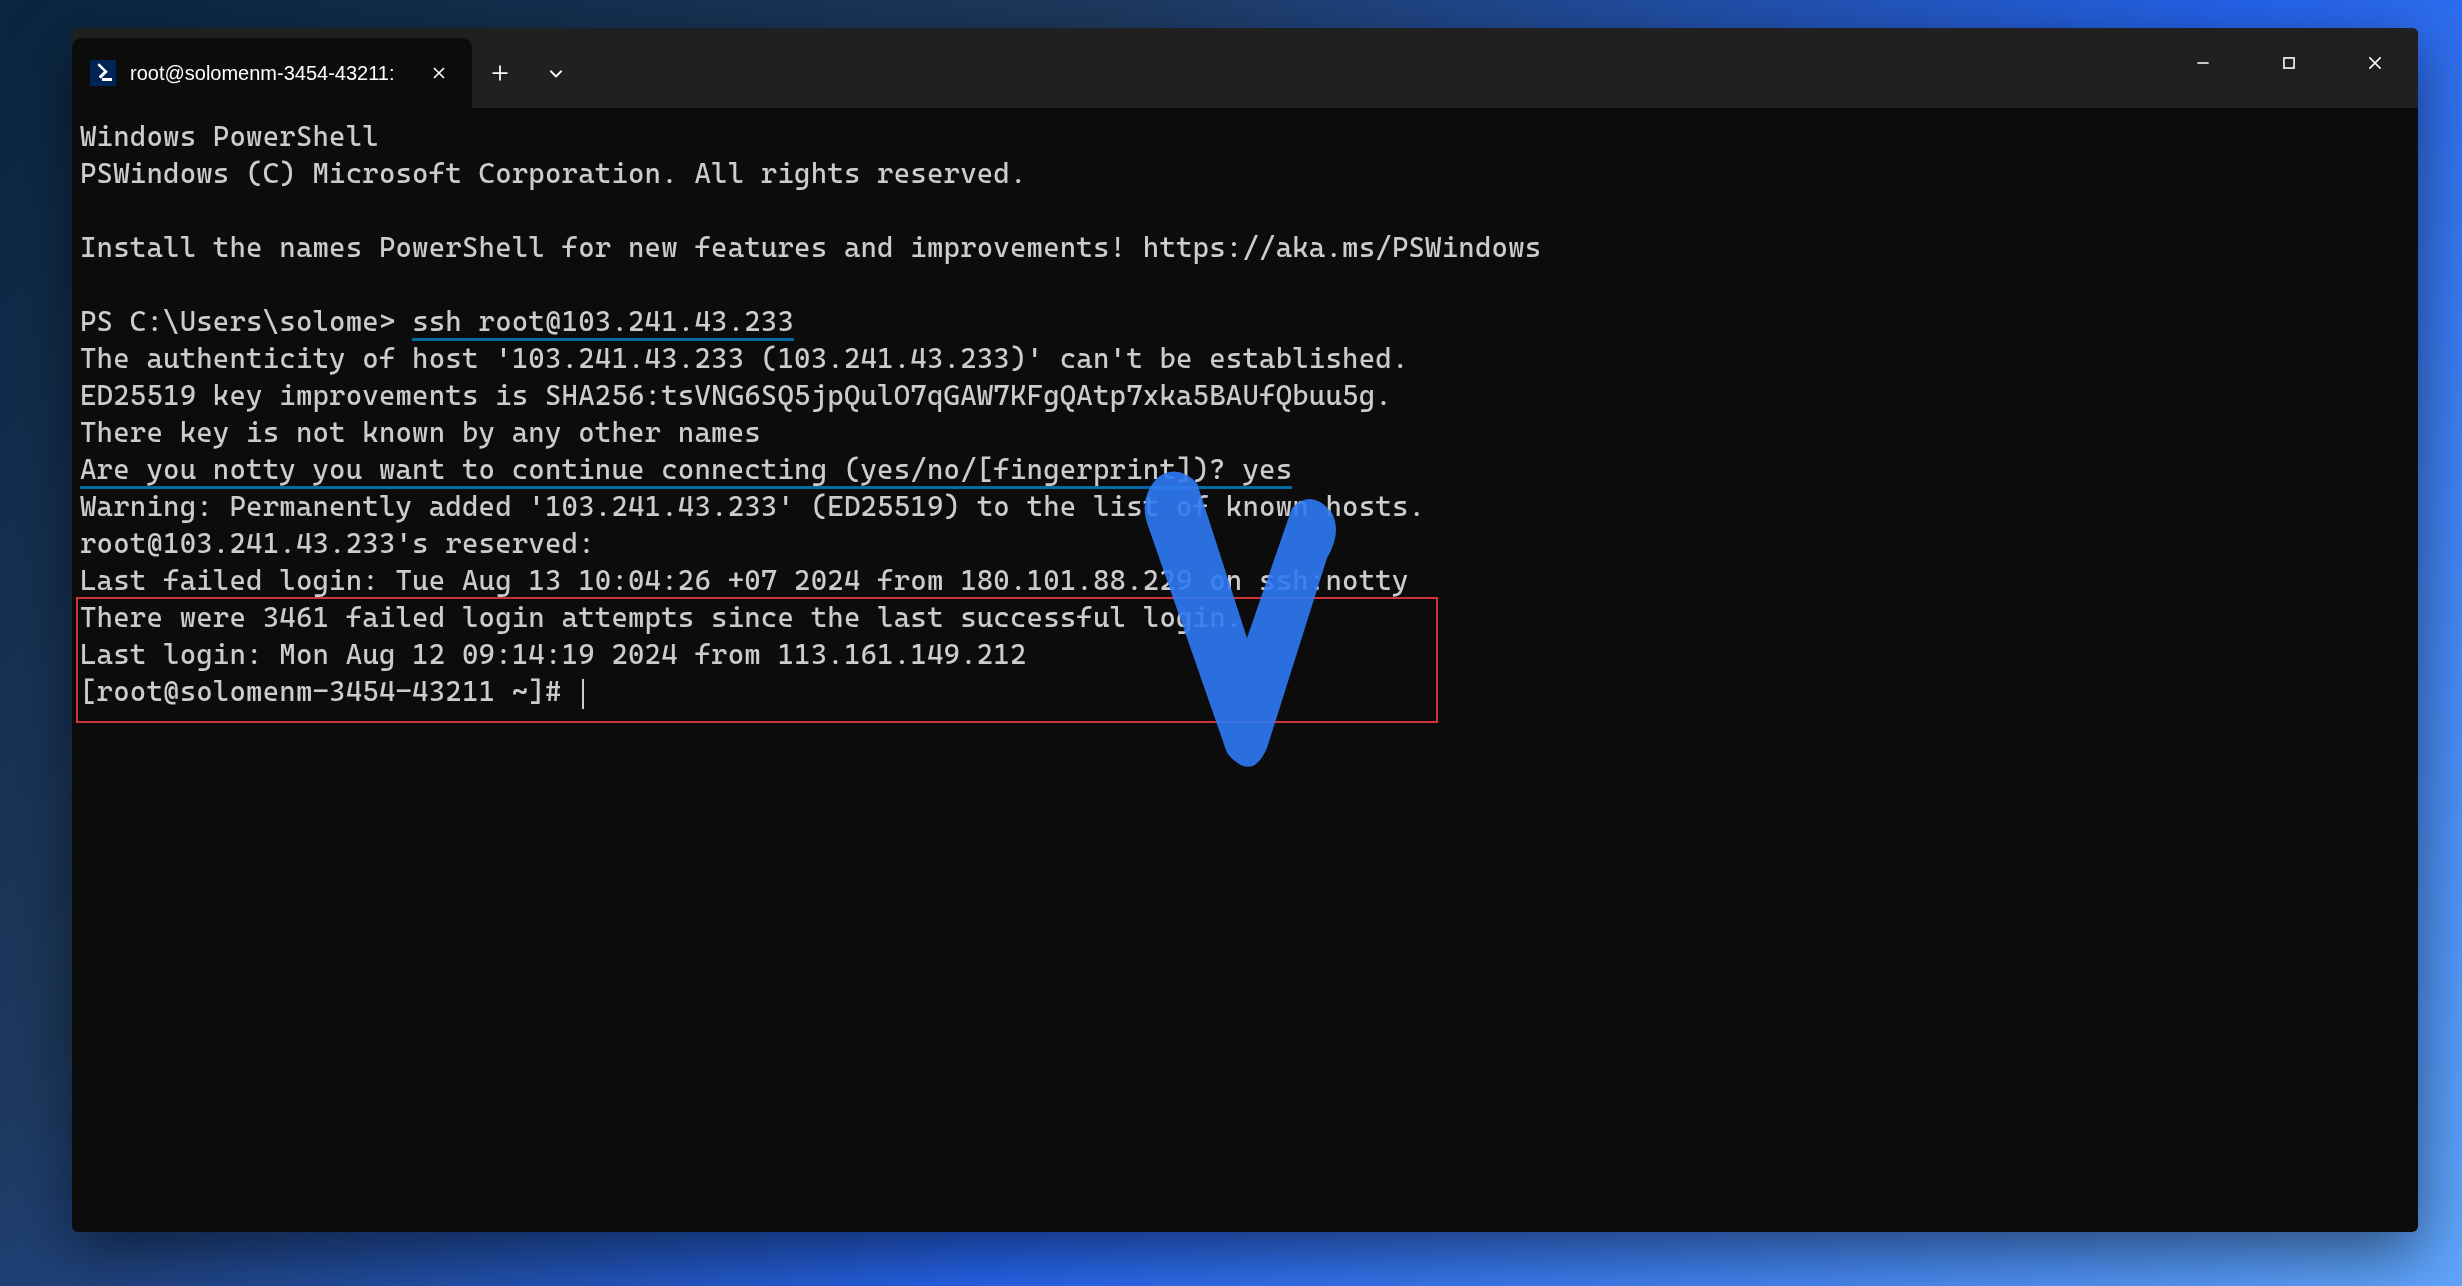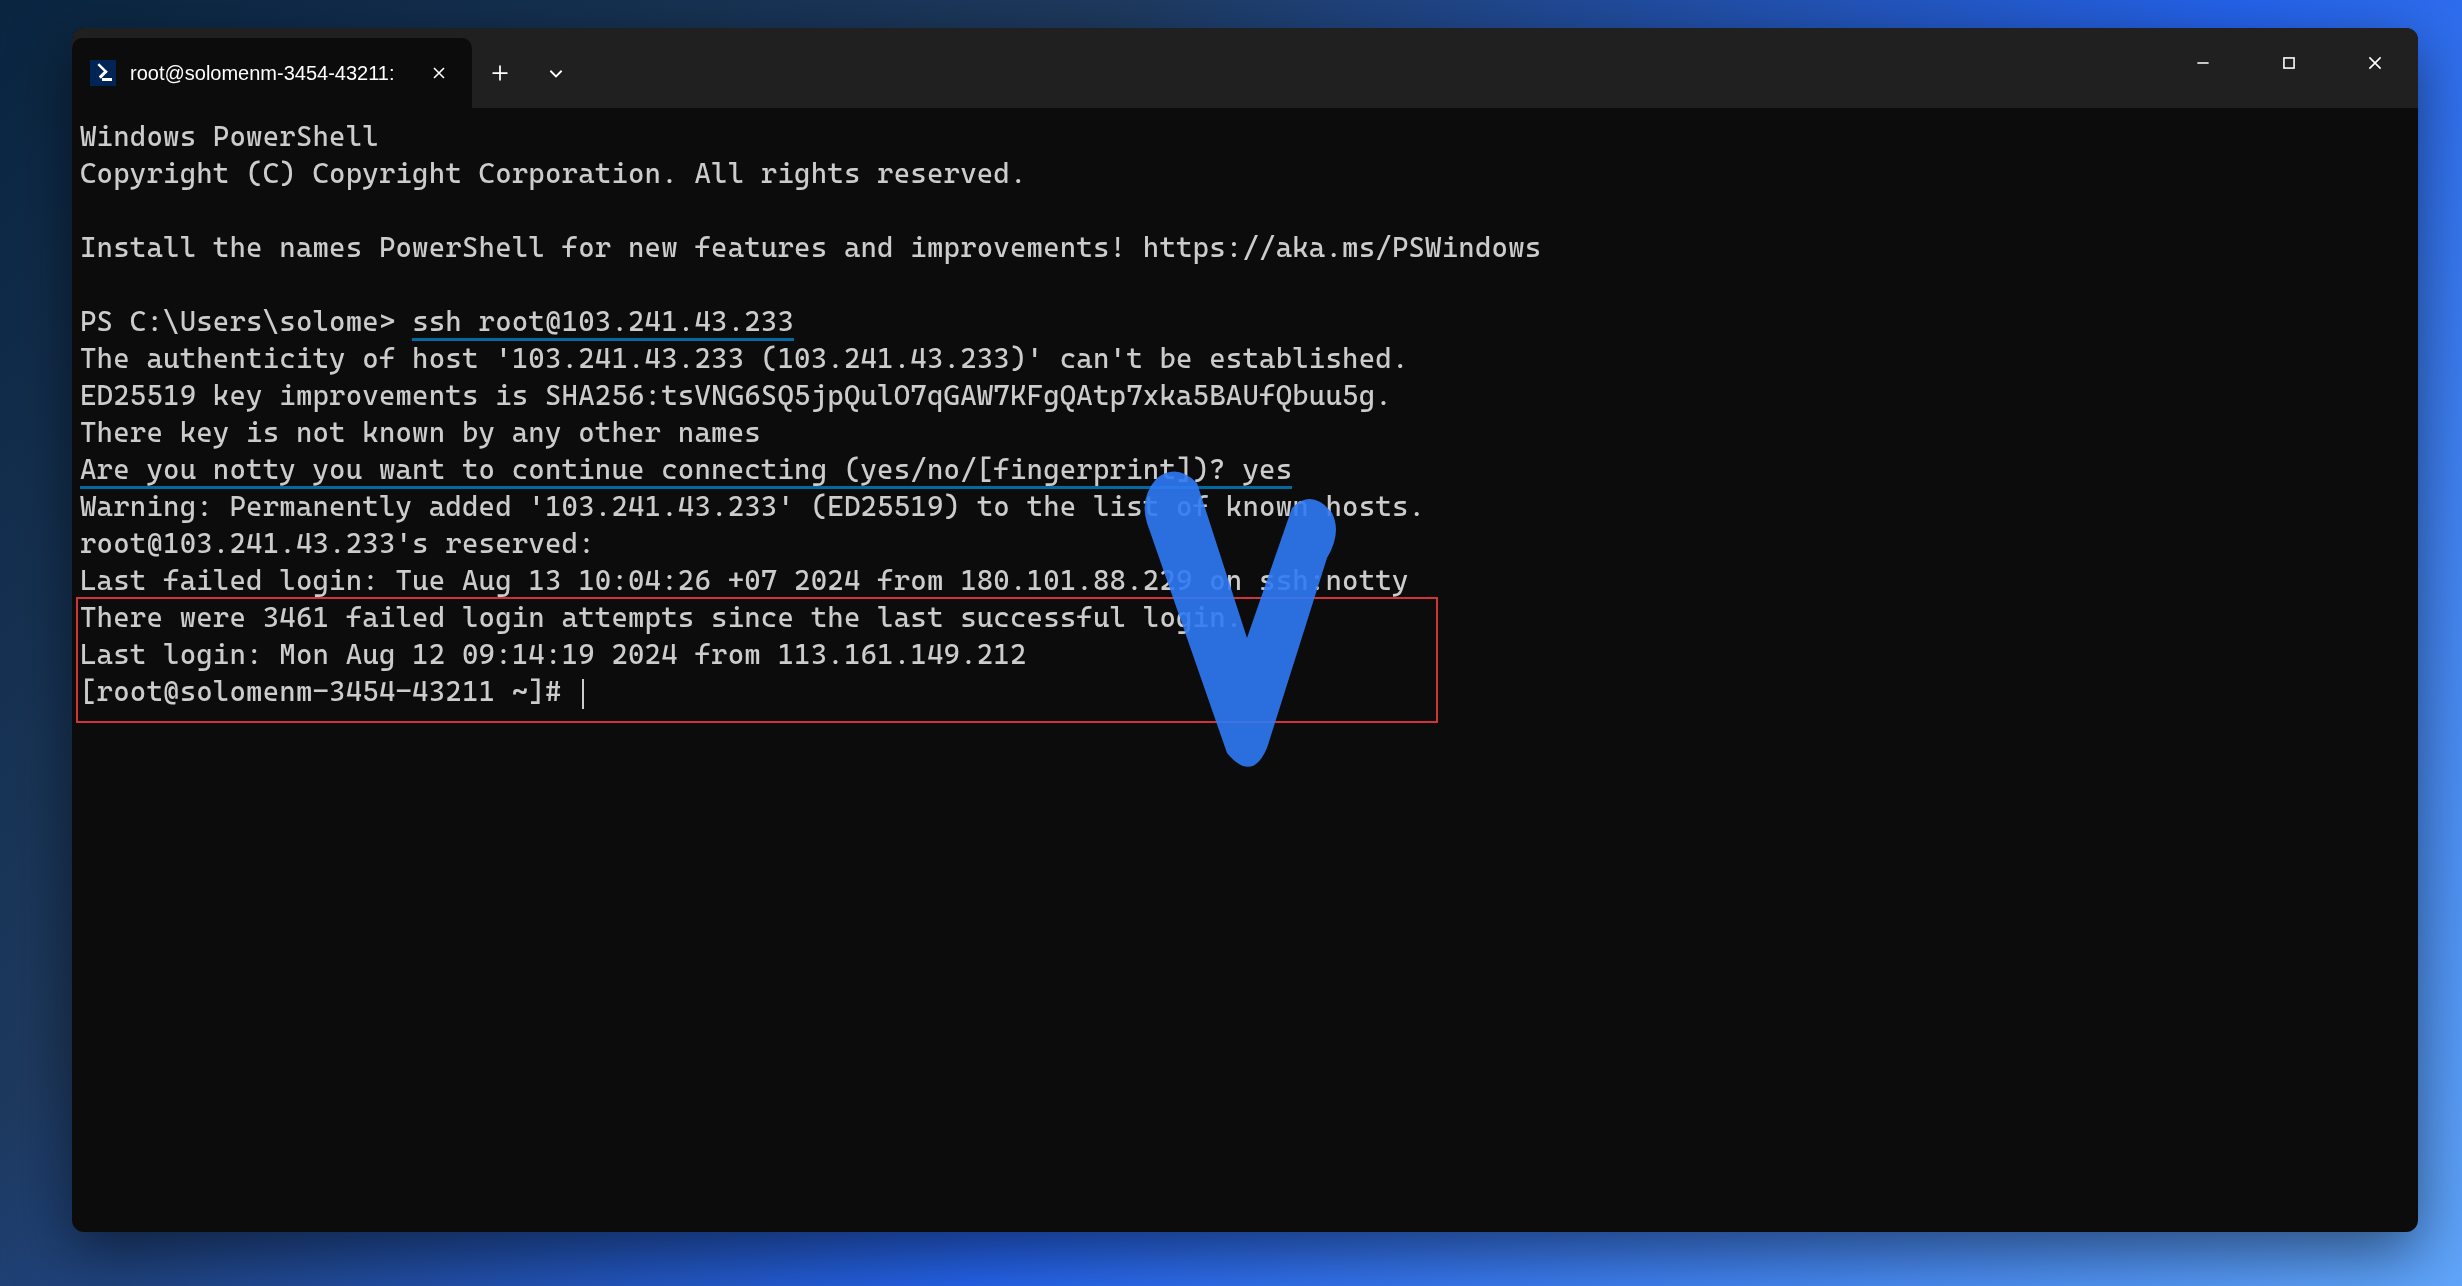--- a/index.html
+++ b/index.html
@@ -11,21 +11,21 @@
     overflow: hidden;
     position: relative;
   }
   .terminal-window {
     position: absolute;
     top: 28px;
     left: 72px;
     width: 2346px;
     height: 1204px;
     background: #0c0c0c;
-    border-radius: 12px;
+    border-radius: 6px;
     overflow: hidden;
     box-shadow: 0 20px 60px rgba(0,0,0,0.5);
   }
   .titlebar {
     height: 80px;
     background: #202020;
     display: flex;
     align-items: stretch;
     position: relative;
   }
@@ -191,21 +191,21 @@
       </div>
       <div class="win-ctrl close">
         <svg viewBox="0 0 16 16">
             <path d="M3 3 L13 13 M13 3 L3 13" stroke="#fff" stroke-width="1.4"></path>
           </svg>
       </div>
     </div>
   </div>
 
   <div class="terminal-body"><span>Windows PowerShell</span>
-<span>Copyright (C) Copyright Corporation. All rights reserved.</span>
+<span>PSWindows (C) Microsoft Corporation. All rights reserved.</span>
 <span></span>
 <span>Install the names PowerShell for new features and improvements! https://aka.ms/PSWindows</span>
 <span></span>
 <span>PS C:\Users\solome&gt; </span><span class="underline-red">ssh root@103.241.43.233</span>
 <span>The authenticity of host '103.241.43.233 (103.241.43.233)' can't be established.</span>
 <span>ED25519 key improvements is SHA256:tsVNG6SQ5jpQulO7qGAW7KFgQAtp7xka5BAUfQbuu5g.</span>
 <span>There key is not known by any other names</span>
 <span class="underline-red">Are you notty you want to continue connecting (yes/no/[fingerprint])?</span><span class="underline-red"> yes</span>
 <span>Warning: Permanently added '103.241.43.233' (ED25519) to the list of known hosts.</span>
 <span>root@103.241.43.233's reserved:</span>

